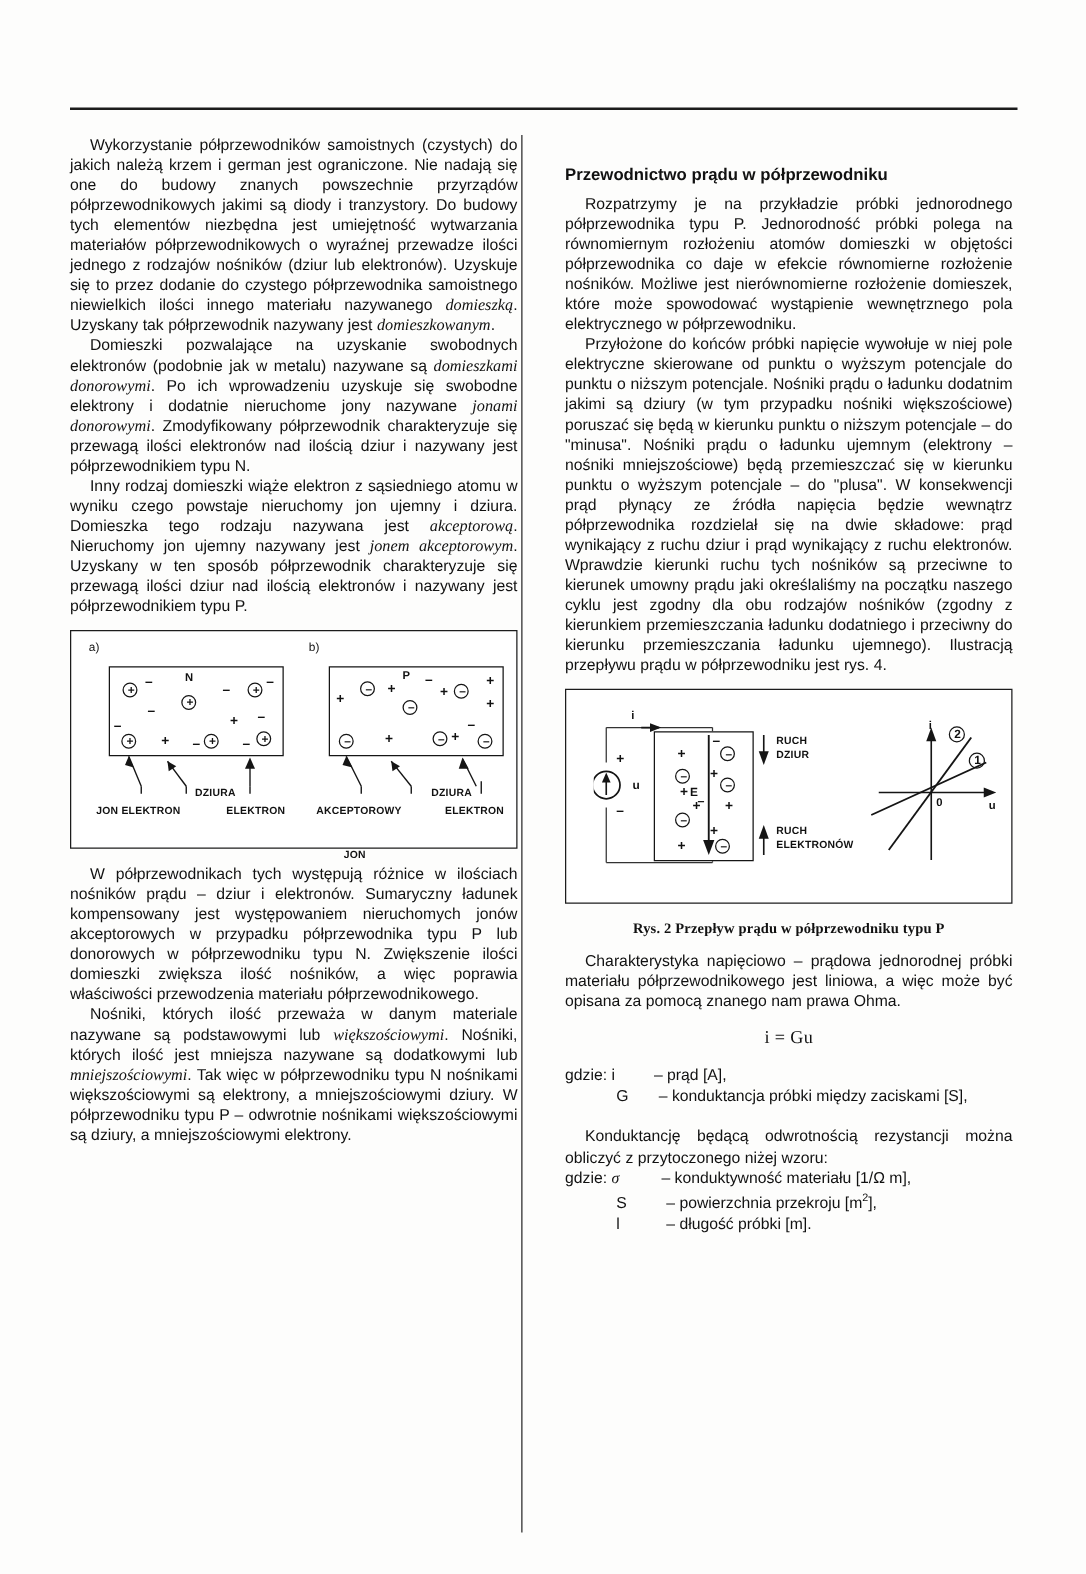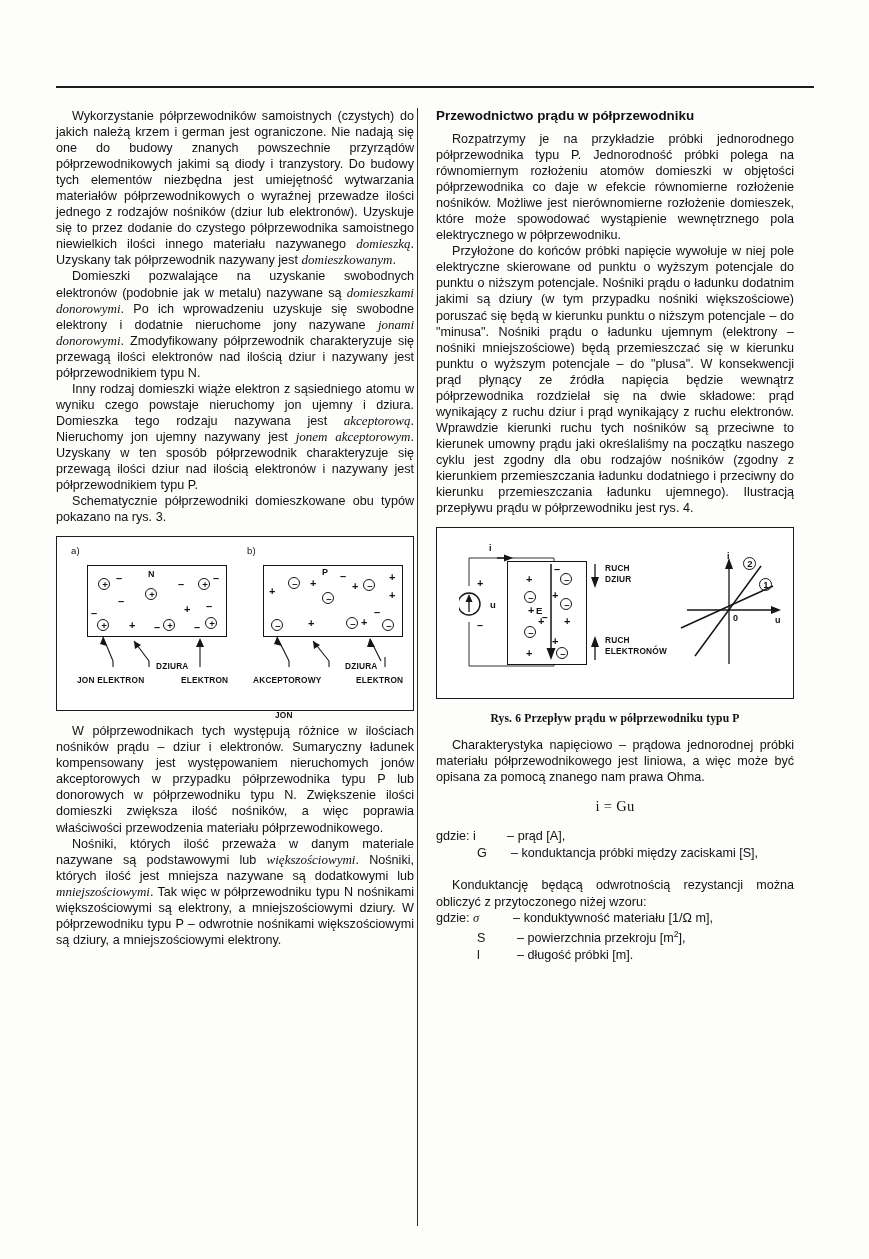--- a/index.html
+++ b/index.html
@@ -40,21 +40,21 @@
     position:absolute;left:56px;top:86px;width:758px;height:2px;
     background:#1c1c1c;
   }
   
   .col{
     position:absolute;
     top:108px;
     width:358px;
   }
   .col-left{left:56px;}
-  .col-right{left:436px;}
+  .col-right{left:452px;margin-top:24px;}
   .coldiv{
     position:absolute;left:417px;top:108px;width:1px;height:1118px;
     background:#2a2a2a;
   }
   p.tx{
     margin:0 0 0 0;
     font-size:12.6px;
     line-height:16.05px;
     text-align:justify;
     text-indent:16px;
@@ -158,21 +158,20 @@
   <div class="coldiv"></div>
 
   <div class="col col-left">
 
     <p class="tx"><span>Wykorzystanie półprzewodników samoistnych (czystych) do jakich należą krzem i german jest ograniczone. Nie nadają się one do budowy znanych powszechnie przyrządów półprzewodnikowych jakimi są diody i tranzystory. Do budowy tych elementów niezbędna jest umiejętność wytwarzania materiałów półprzewodnikowych o wyraźnej przewadze ilości jednego z rodzajów nośników (dziur lub elektronów). Uzyskuje się to przez dodanie do czystego półprzewodnika samoistnego niewielkich ilości innego materiału nazywanego </span><span class="it">domieszką</span><span>. Uzyskany tak półprzewodnik nazywany jest </span><span class="it">domieszkowanym</span><span>.</span></p>
 
     <p class="tx"><span>Domieszki pozwalające na uzyskanie swobodnych elektronów (podobnie jak w metalu) nazywane są </span><span class="it">domieszkami donorowymi</span><span>. Po ich wprowadzeniu uzyskuje się swobodne elektrony i dodatnie nieruchome jony nazywane </span><span class="it">jonami donorowymi</span><span>. Zmodyfikowany półprzewodnik charakteryzuje się przewagą ilości elektronów nad ilością dziur i nazywany jest półprzewodnikiem typu N.</span></p>
 
     <p class="tx"><span>Inny rodzaj domieszki wiąże elektron z sąsiedniego atomu w wyniku czego powstaje nieruchomy jon ujemny i dziura. Domieszka tego rodzaju nazywana jest </span><span class="it">akceptorową</span><span>. Nieruchomy jon ujemny nazywany jest </span><span class="it">jonem akceptorowym</span><span>. Uzyskany w ten sposób półprzewodnik charakteryzuje się przewagą ilości dziur nad ilością elektronów i nazywany jest półprzewodnikiem typu P.</span></p>
 
-    <p class="tx">Schematycznie półprzewodniki domieszkowane obu typów pokazano na rys. 3.</p>
 
     <div class="fig-wrap">
       <div class="figbox fig3">
 
         <div class="lbl" style="left:14px;top:9px;font-size:9.5px;font-weight:normal;">a)</div>
         <div class="panel" style="left:30px;top:28px;width:140px;height:72px;">
           <div class="sym" style="left:60px;top:3px;font-size:9px;">N</div>
 
           <div class="circ" style="left:10px;top:12px;">
               <span>+</span>
@@ -368,21 +367,21 @@
         <div class="lbl" style="left:290px;top:24px;font-size:9px;font-weight:bold;">i</div>
         <div class="lbl" style="left:338px;top:88px;font-size:9px;font-weight:bold;">u</div>
         <div class="lbl" style="left:296px;top:86px;font-size:9px;font-weight:bold;">0</div>
         <div class="circ" style="left:322px;top:50px;width:13px;height:13px;">
             <span>1</span>
           </div>
         <div class="circ" style="left:306px;top:29px;width:13px;height:13px;">
             <span>2</span>
           </div>
       </div>
-      <div class="figcap">Rys. 6 Przepływ prądu w półprzewodniku typu P</div>
+      <div class="figcap">Rys. 2 Przepływ prądu w półprzewodniku typu P</div>
     </div>
 
     <p class="tx">Charakterystyka napięciowo – prądowa jednorodnej próbki materiału półprzewodnikowego jest liniowa, a więc może być opisana za pomocą znanego nam prawa Ohma.</p>
 
     <div class="formula">i = Gu</div>
 
     <div class="wherelist">
       <div class="row"><span>gdzie:</span> <span class="ind">i</span><span>–</span> <span>prąd [A],</span></div>
       <div class="row" style="padding-left:41px;"><span class="ind">G</span><span>–</span> <span>konduktancja próbki między zaciskami [S],</span></div>
     </div>

